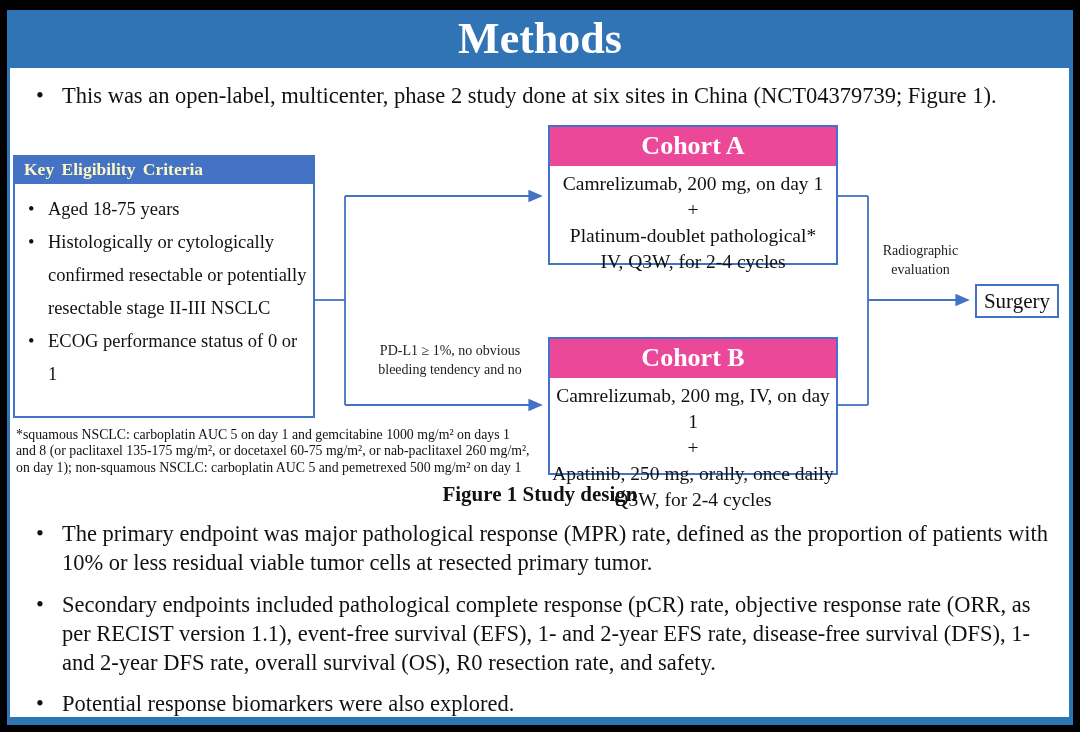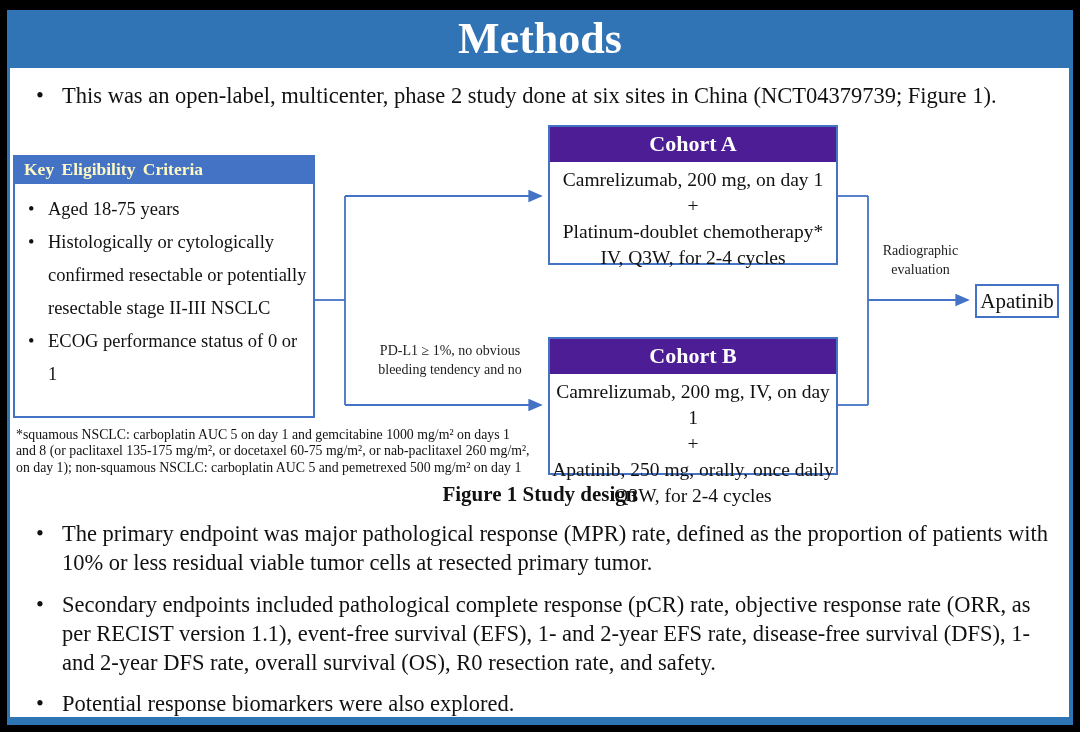--- a/index.html
+++ b/index.html
@@ -79,22 +79,22 @@
 
   
   .cohort {
     width:290px; box-sizing:border-box;
     border:2px solid #4472C4; background:#fff;
     text-align:center;
   }
   .cohort-a { left:548px; top:125px; height:140px; }
   .cohort-b { left:548px; top:337px; height:138px; }
   .cohort-header {
-    background:#4c1d95; color:#fff; font-weight:bold;
-    font-size:22px; line-height:1; padding:6px 0 7px 0;
+    background:#ec4899; color:#fff; font-weight:bold;
+    font-size:26px; line-height:1; padding:6px 0 7px 0;
   }
   .cohort-body { padding-top:5px; }
   .cohort-line { font-size:19.5px; line-height:26px; }
 
   
   .surgery {
     left:975px; top:284px; width:84px; height:34px;
     border:2px solid #4472C4; box-sizing:border-box; background:#fff;
     display:flex; align-items:center; justify-content:center;
     font-size:21px;
@@ -168,37 +168,37 @@
 <div class="abs flow-label label-right">
   <span>Radiographic</span>
   <span>evaluation</span>
 </div>
 
 <div class="abs cohort cohort-a">
   <div class="cohort-header">Cohort A</div>
   <div class="cohort-body">
     <div class="cohort-line">Camrelizumab, 200 mg, on day 1</div>
     <div class="cohort-line">+</div>
-    <div class="cohort-line">Platinum-doublet chemotherapy*</div>
+    <div class="cohort-line">Platinum-doublet pathological*</div>
     <div class="cohort-line">IV, Q3W, for 2-4 cycles</div>
   </div>
 </div>
 
 <div class="abs cohort cohort-b">
   <div class="cohort-header">Cohort B</div>
   <div class="cohort-body">
     <div class="cohort-line">Camrelizumab, 200 mg, IV, on day 1</div>
     <div class="cohort-line">+</div>
     <div class="cohort-line">Apatinib, 250 mg, orally, once daily</div>
     <div class="cohort-line">Q3W, for 2-4 cycles</div>
   </div>
 </div>
 
 <div class="abs surgery">
-  <span>Apatinib</span>
+  <span>Surgery</span>
 </div>
 
 <div class="abs footnote">*squamous NSCLC: carboplatin AUC 5 on day 1 and gemcitabine 1000 mg/m² on days 1 and 8 (or paclitaxel 135-175 mg/m², or docetaxel 60-75 mg/m², or nab-paclitaxel 260 mg/m², on day 1); non-squamous NSCLC: carboplatin AUC 5 and pemetrexed 500 mg/m² on day 1</div>
 <div class="abs caption">Figure 1 Study design</div>
 
 <div class="abs bullet endpoint ep1">The primary endpoint was major pathological response (MPR) rate, defined as the proportion of patients with 10% or less residual viable tumor cells at resected primary tumor.</div>
 <div class="abs bullet endpoint ep2">Secondary endpoints included pathological complete response (pCR) rate, objective response rate (ORR, as per RECIST version 1.1), event-free survival (EFS), 1- and 2-year EFS rate, disease-free survival (DFS), 1- and 2-year DFS rate, overall survival (OS), R0 resection rate, and safety.</div>
 <div class="abs bullet endpoint ep3">Potential response biomarkers were also explored.</div>
 
 </body></html>

